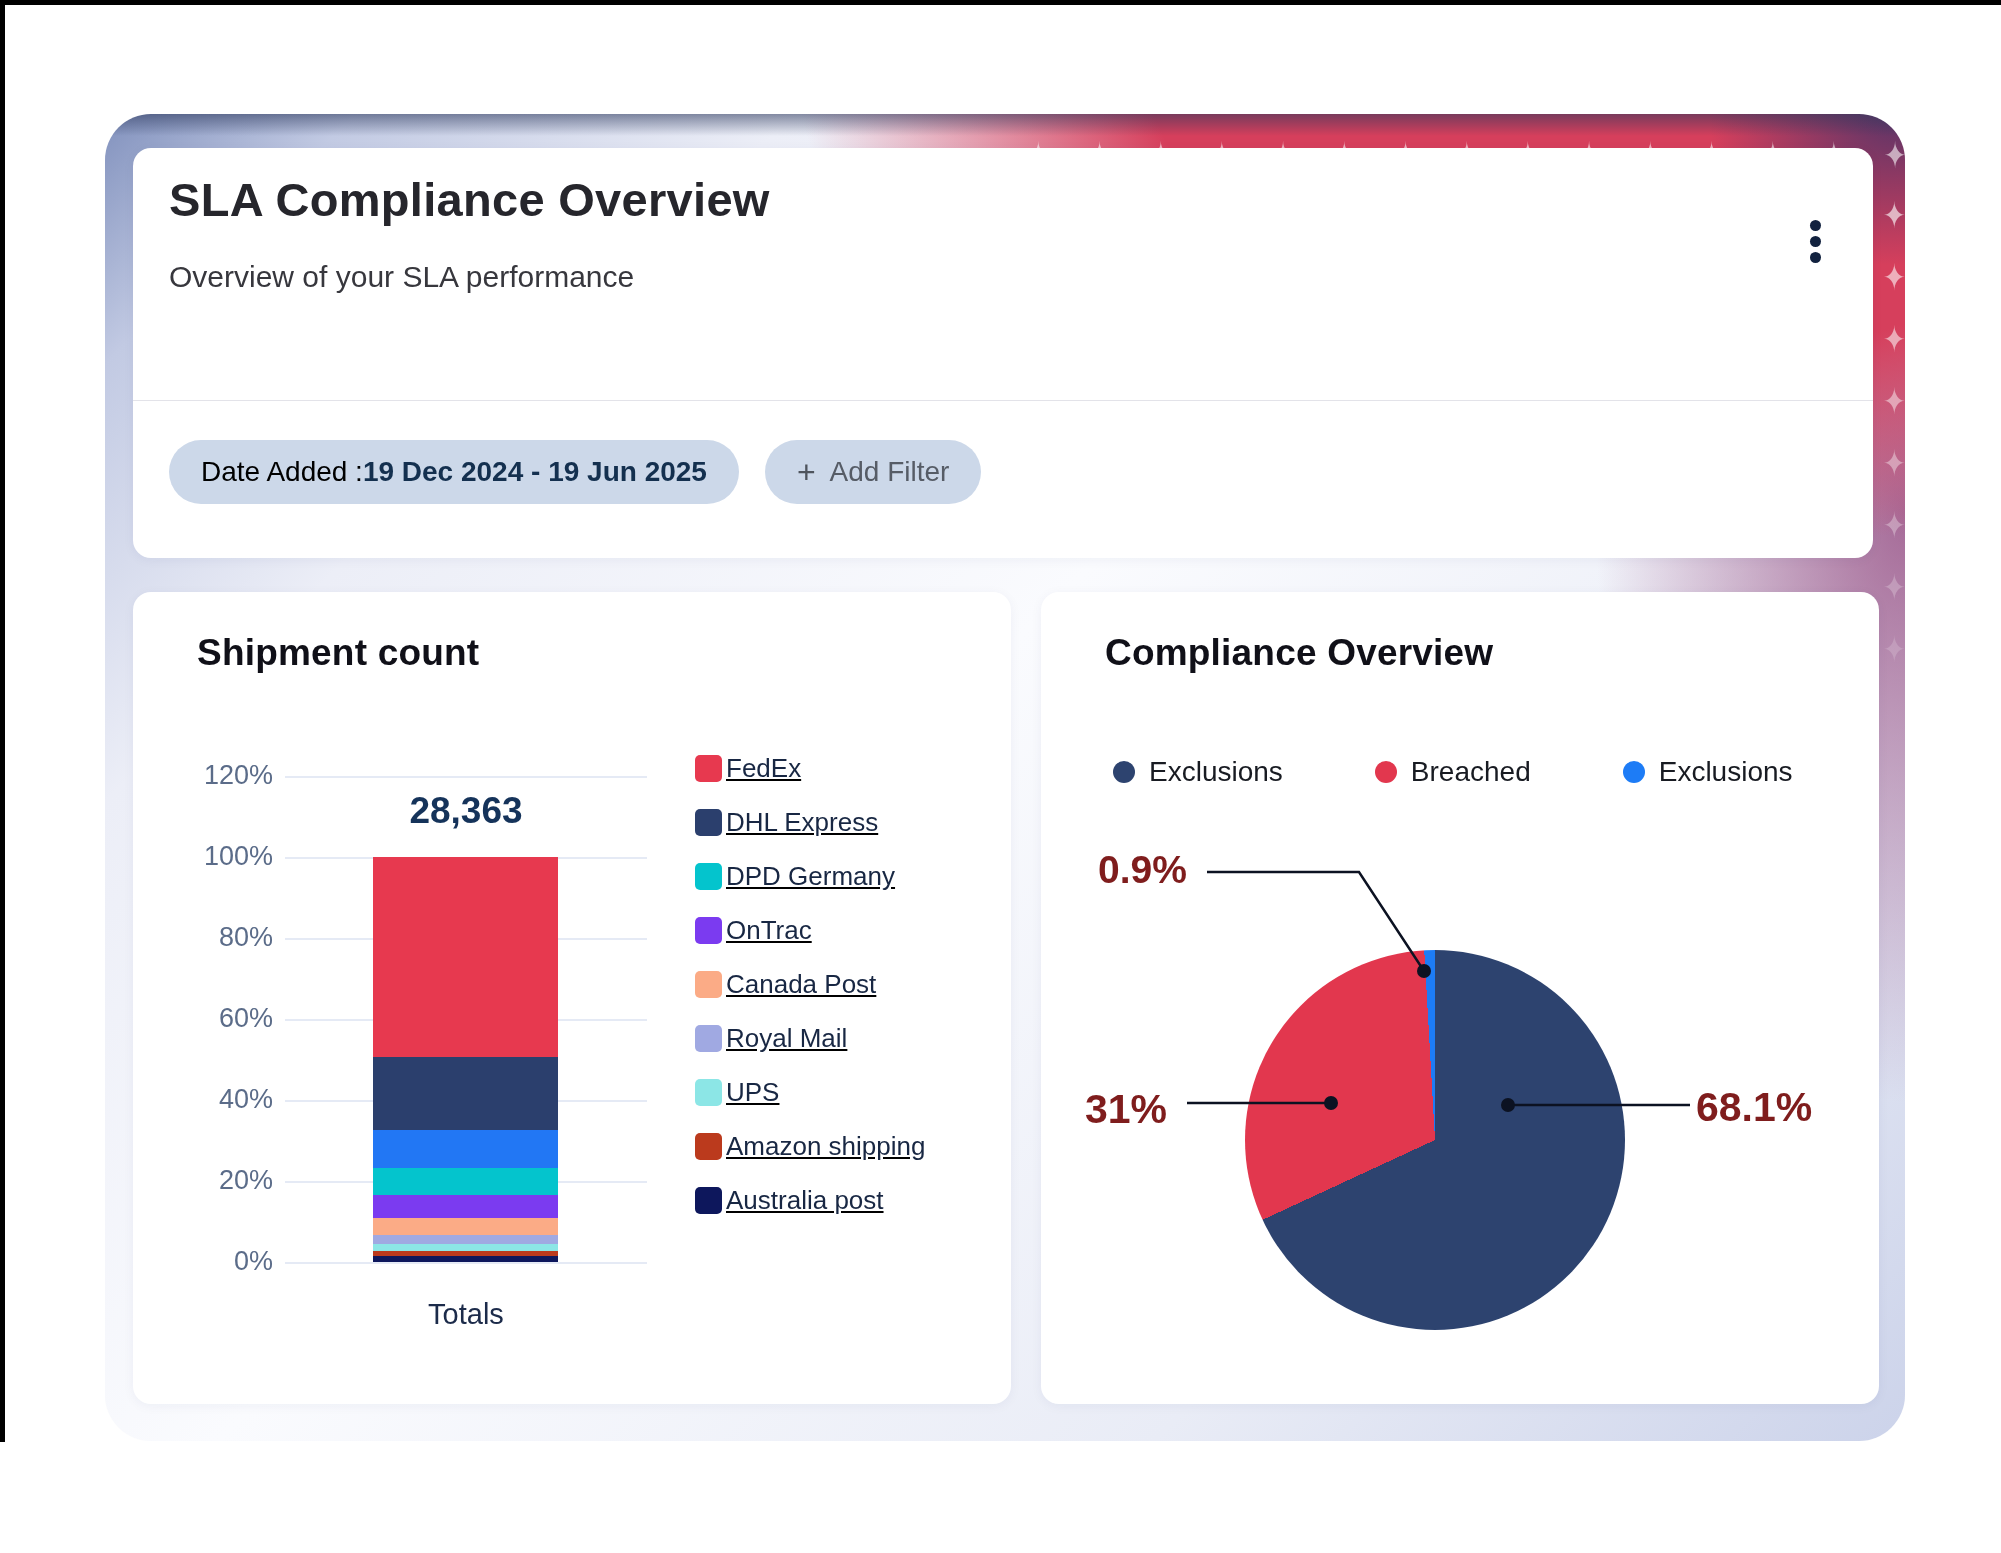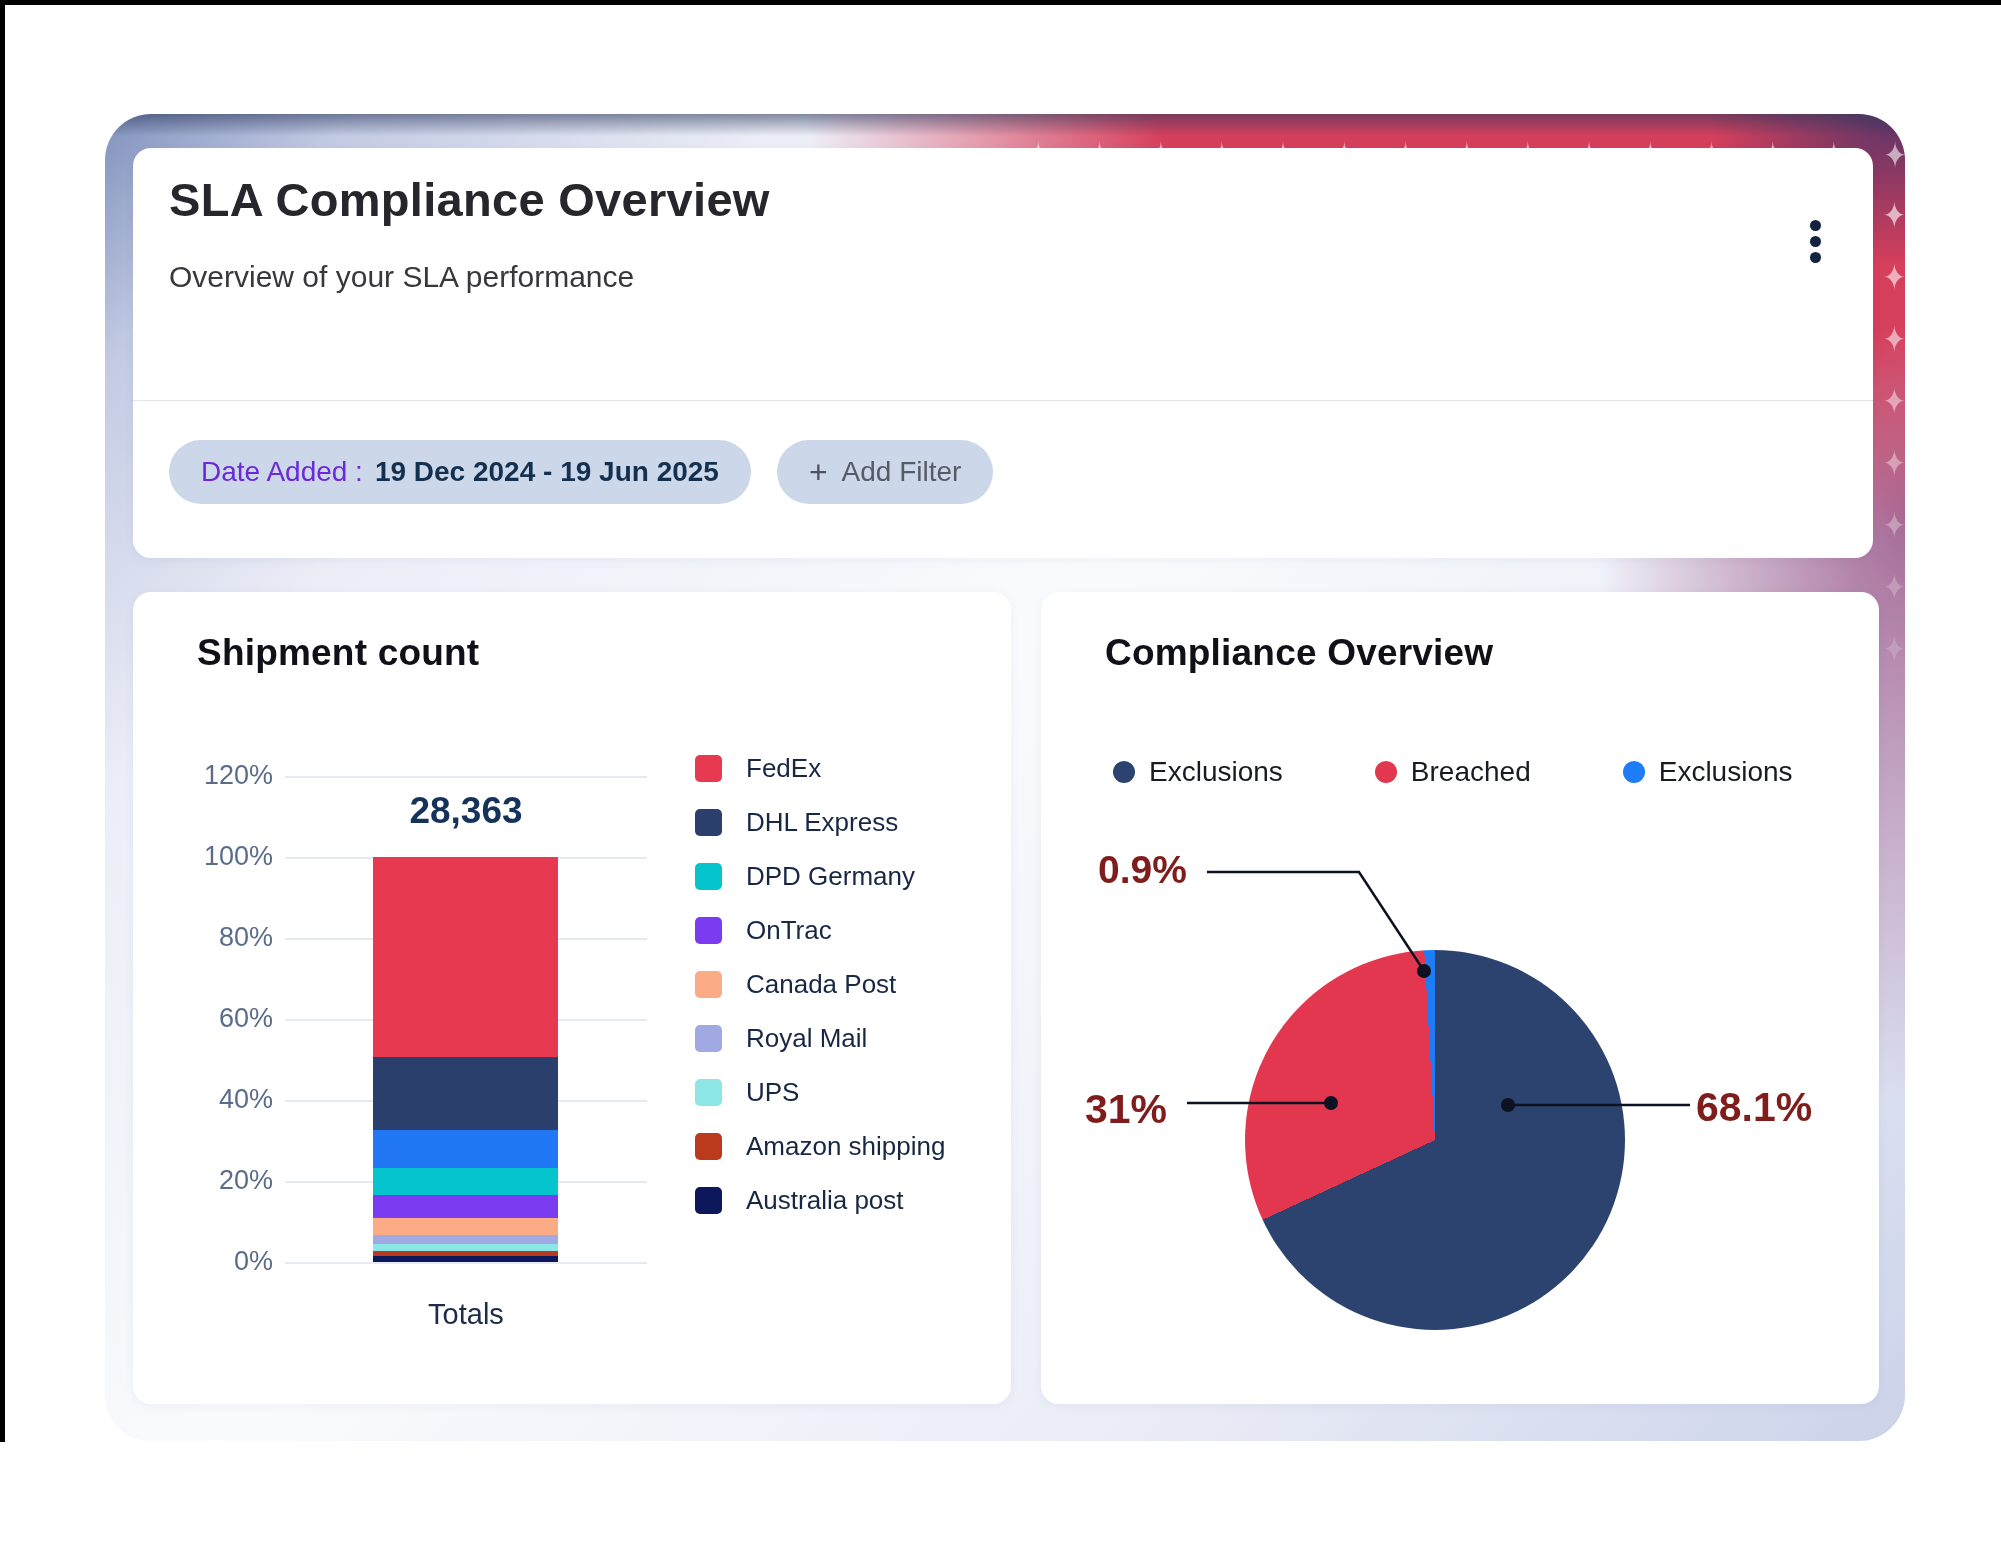--- a/index.html
+++ b/index.html
@@ -27,39 +27,39 @@
   
   .header-card{left:28px;top:34px;width:1740px;height:410px;}
   .page-title{position:absolute;left:36px;top:24px;margin:0;font-size:47px;font-weight:700;color:#26262c;letter-spacing:.3px;}
   .page-subtitle{position:absolute;left:36px;top:112px;margin:0;font-size:30px;color:#37373d;}
   .kebab{position:absolute;right:52px;top:72px;display:flex;flex-direction:column;gap:5px;cursor:pointer;}
   .kebab i{width:11px;height:11px;border-radius:50%;background:#12223f;display:block;}
   .hdr-divider{position:absolute;left:0;right:0;top:252px;height:1px;background:#e3e3e9;}
   .filter-row{position:absolute;left:36px;top:292px;display:flex;gap:26px;}
   .chip{height:64px;border-radius:32px;background:#ccd8e9;display:flex;align-items:center;padding:0 32px;
         font-size:28px;white-space:nowrap;cursor:pointer;}
-  .chip .chip-label{color:#6d28d9;margin-right:12px;}
+  .chip .chip-label{color:#000000;}
   .chip .chip-value{color:#14304f;font-weight:700;}
   .chip.add{color:#565c66;}
   .chip.add .plus{font-size:32px;margin-right:14px;color:#4e545d;}
 
   
   .shipment-card{left:28px;top:478px;width:878px;height:812px;}
   .compliance-card{left:936px;top:478px;width:838px;height:812px;}
   .card-title{position:absolute;left:64px;top:40px;margin:0;font-size:37px;font-weight:700;color:#101018;letter-spacing:.2px;}
 
   
   .tick{position:absolute;left:0;width:140px;text-align:right;font-size:27px;color:#5b6c89;}
   .gridline{position:absolute;left:152px;width:362px;height:2px;background:#e5eaf5;}
   .bar-seg{position:absolute;left:240px;width:185px;}
   .bar-total{position:absolute;left:152px;width:362px;top:198px;text-align:center;
              font-size:37px;font-weight:700;color:#15335a;}
   .x-label{position:absolute;left:152px;width:362px;top:706px;text-align:center;font-size:29px;color:#1c2b4a;}
   .bar-legend{position:absolute;left:562px;top:149px;}
-  .bar-legend .row{display:flex;align-items:center;height:54px;gap:24px;}
+  .bar-legend .row{display:flex;align-items:center;height:54px;gap:4px;text-decoration:underline;}
   .bar-legend .sw{width:27px;height:27px;border-radius:5px;flex:none;}
   .bar-legend .lbl{font-size:26px;color:#182743;}
 
   
   .pie-legend{position:absolute;left:72px;top:164px;display:flex;gap:92px;align-items:center;}
   .pie-legend .item{display:flex;align-items:center;gap:14px;}
   .pie-legend .dot{width:22px;height:22px;border-radius:50%;flex:none;}
   .pie-legend .lbl{font-size:28px;color:#181b22;}
   .pie{position:absolute;left:204px;top:358px;width:380px;height:380px;border-radius:50%;}
   .callout-svg{position:absolute;inset:0;pointer-events:none;}

